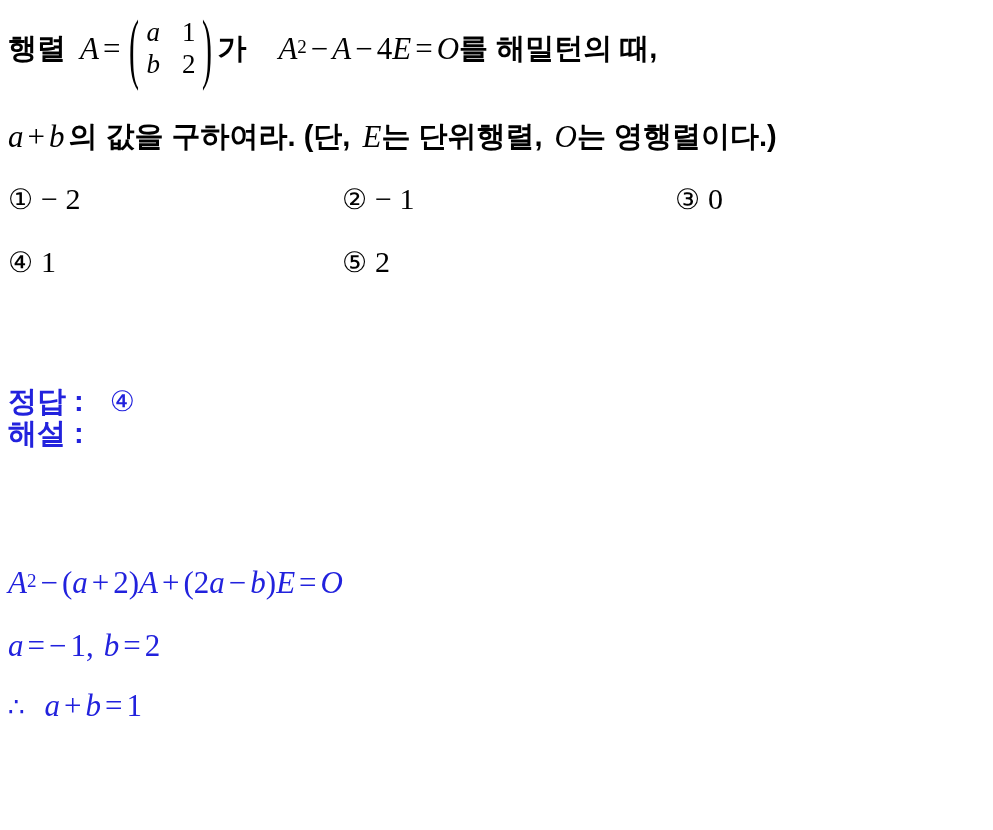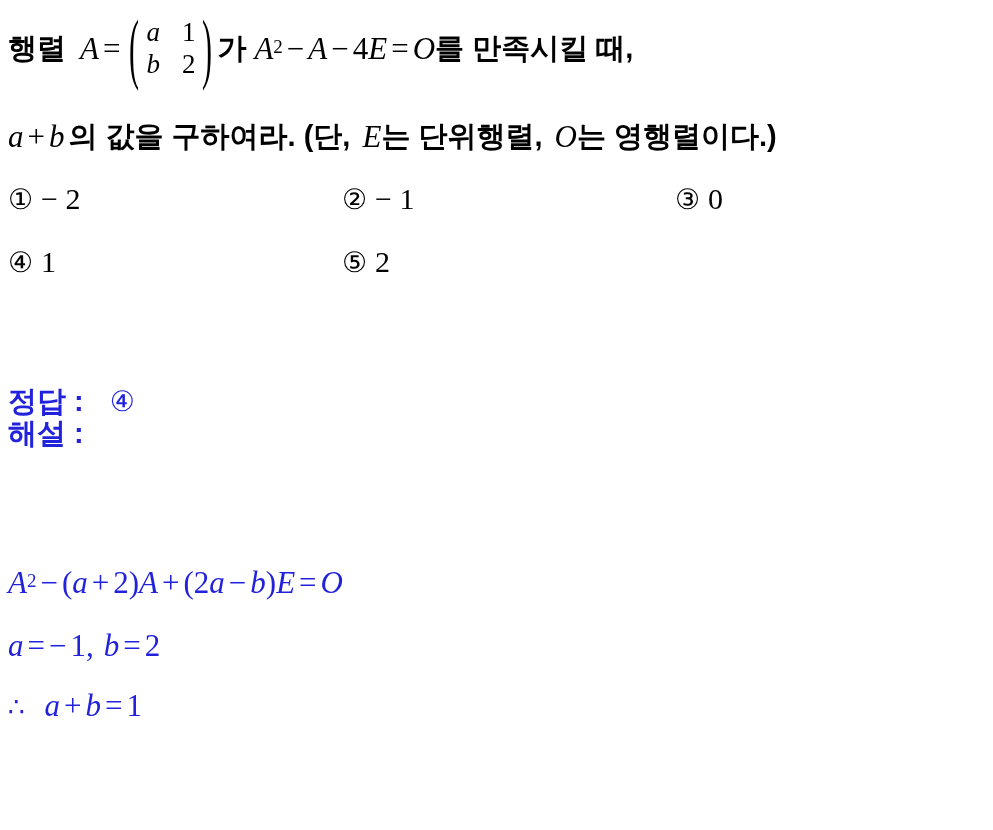--- a/index.html
+++ b/index.html
@@ -188,24 +188,24 @@
       <span class="paren">(</span>
       <span class="matrix-grid">
         <span>a</span>
         <span class="num">1</span>
         <span>b</span>
         <span class="num">2</span>
       </span>
       <span class="paren">)</span>
     </span>
     <span class="ko">가</span>
-    <span style="margin-left:8px;">
+    <span style="margin-left:32px;">
       <span class="mi">A</span><span class="sup" style="font-style:normal;">2</span><span class="mo">−</span><span class="mi">A</span><span class="mo">−</span><span class="mn">4</span><span class="mi">E</span><span class="mo">=</span><span class="mi">O</span>
     </span>
-    <span class="ko">를 만족시킬 때,</span>
+    <span class="ko">를 해밀턴의 때,</span>
   </div>
 
   <div class="q-line" id="question-line-2">
     <span class="mi">a</span>
       <span class="mo">+</span>
       <span class="mi">b</span>
     <span class="ko" style="margin-left:4px;">의 값을 구하여라. (단,</span>
     <span class="mi" style="margin-left:12px;">E</span>
     <span class="ko">는 단위행렬,</span>
     <span class="mi" style="margin-left:12px;">O</span>

